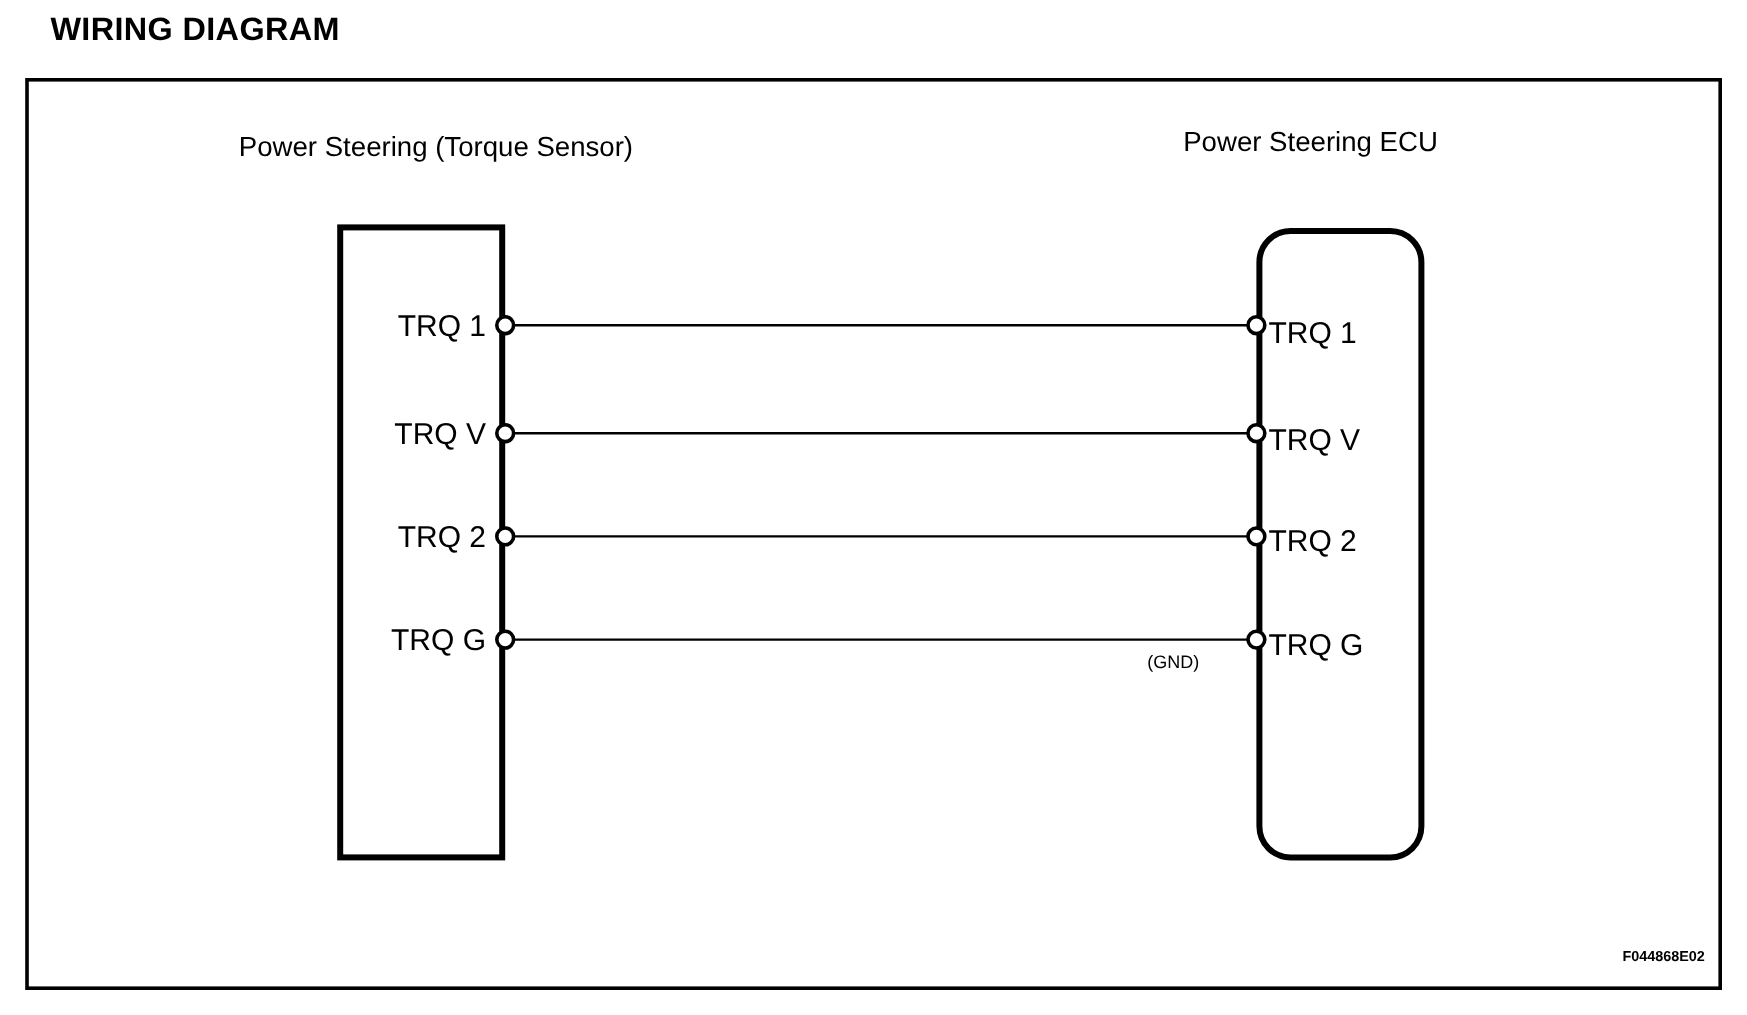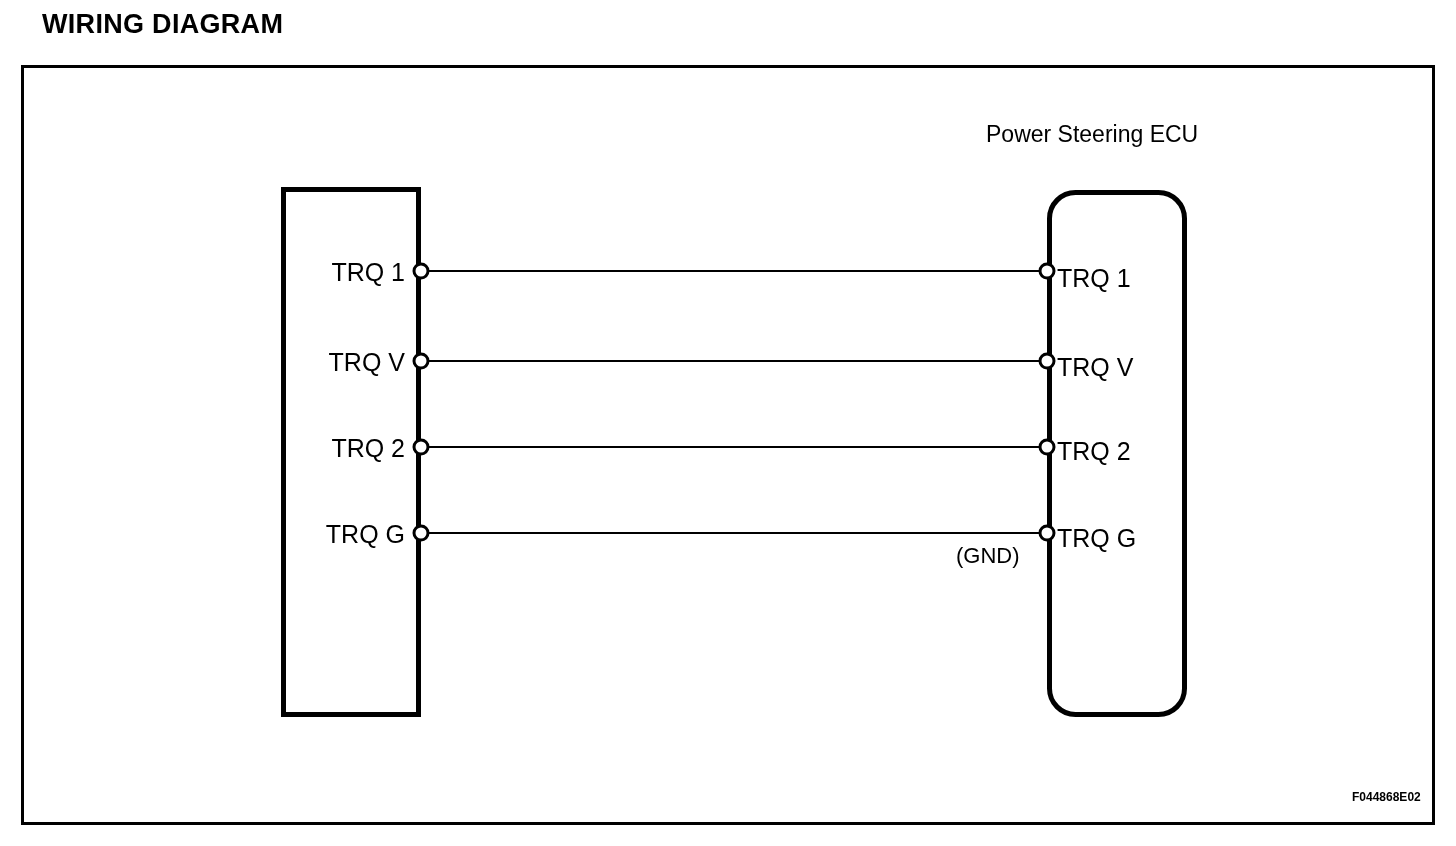--- a/index.html
+++ b/index.html
@@ -54,39 +54,38 @@
     line-height: 1;
     white-space: nowrap;
   }
   #sensor-header {
     left: 199px;
     top: 111px;
   }
   #ecu-header {
     left: 986px;
     top: 107px;
-    margin-top: 16px;
   }
   .terminal-label {
     position: absolute;
     font-size: 25px;
     line-height: 1;
     white-space: nowrap;
   }
   .terminal-label.left {
     text-align: right;
   }
   .terminal-label.right {
     text-align: left;
   }
   #gnd-note {
     position: absolute;
     left: 956px;
     top: 545px;
-    font-size: 22px;
+    font-size: 15px;
     line-height: 1;
     white-space: nowrap;
   }
   #ref-code {
     position: absolute;
     left: 1352px;
     top: 791px;
     font-size: 12px;
     line-height: 1;
     white-space: nowrap;
@@ -117,20 +116,21 @@
     <circle cx="421" cy="361" r="7" fill="#ffffff" stroke="#000000" stroke-width="3"></circle>
     <circle cx="421" cy="447" r="7" fill="#ffffff" stroke="#000000" stroke-width="3"></circle>
     <circle cx="421" cy="533" r="7" fill="#ffffff" stroke="#000000" stroke-width="3"></circle>
 
     <circle cx="1047" cy="271" r="7" fill="#ffffff" stroke="#000000" stroke-width="3"></circle>
     <circle cx="1047" cy="361" r="7" fill="#ffffff" stroke="#000000" stroke-width="3"></circle>
     <circle cx="1047" cy="447" r="7" fill="#ffffff" stroke="#000000" stroke-width="3"></circle>
     <circle cx="1047" cy="533" r="7" fill="#ffffff" stroke="#000000" stroke-width="3"></circle>
   </svg>
 
+  <div class="header-label" id="sensor-header">Power Steering (Torque Sensor)</div>
 
   <div class="header-label" id="ecu-header">Power Steering ECU</div>
 
   <div class="terminal-label left" style="left:220px; top:260px; width:185px;">TRQ 1</div>
   <div class="terminal-label left" style="left:220px; top:350px; width:185px;">TRQ V</div>
   <div class="terminal-label left" style="left:220px; top:436px; width:185px;">TRQ 2</div>
   <div class="terminal-label left" style="left:220px; top:522px; width:185px;">TRQ G</div>
 
   <div class="terminal-label right" style="left:1057px; top:266px;">TRQ 1</div>
   <div class="terminal-label right" style="left:1057px; top:355px;">TRQ V</div>

